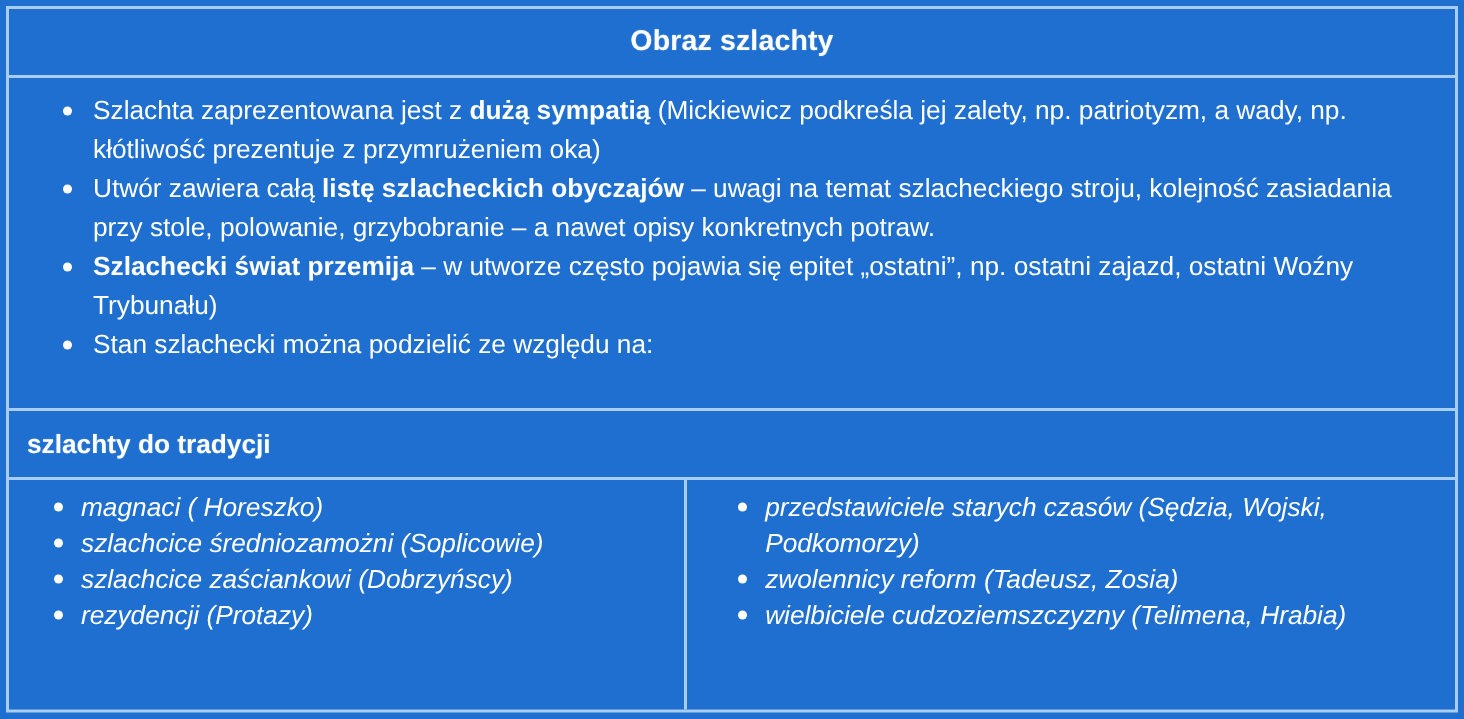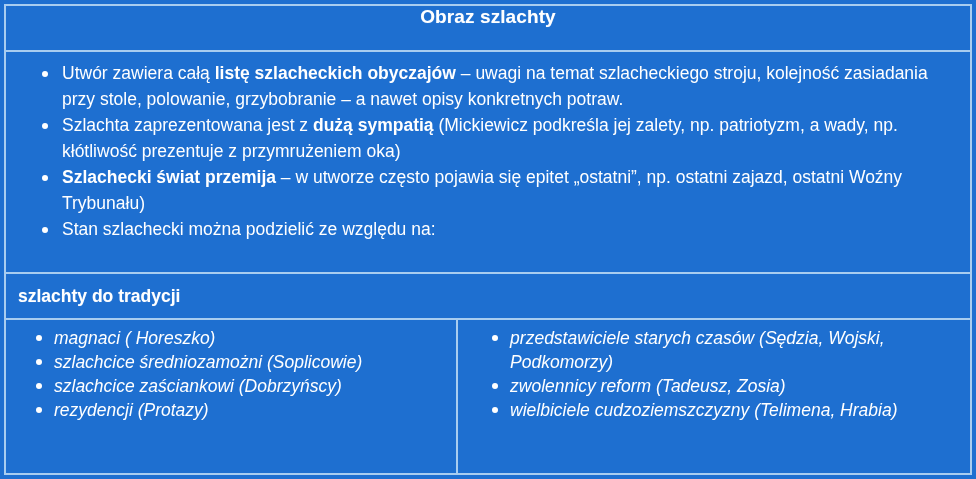--- a/index.html
+++ b/index.html
@@ -35,21 +35,21 @@
     display: flex;
     flex-direction: column;
   }
 
   
   .title-row {
     height: 46px;
     box-sizing: border-box;
     border-bottom: 2px solid #a8cdf0;
     display: flex;
-    align-items: flex-start;
+    align-items: center;
     justify-content: center;
     flex: 0 0 auto;
   }
   .title-text {
     color: #ffffff;
     font-size: 19px;
     font-weight: bold;
     letter-spacing: 0.1px;
     text-shadow: 0 0 1px rgba(255,255,255,0.35);
   }
@@ -156,22 +156,22 @@
 
 <div class="slide">
   <div class="table">
 
     <div class="title-row">
       <div class="title-text">Obraz szlachty</div>
     </div>
 
     <div class="bullets-row">
       <ul class="bl">
+        <li><span>Szlachta zaprezentowana jest z </span><b>dużą sympatią</b><span> (Mickiewicz podkreśla jej zalety, np. patriotyzm, a wady, np. kłótliwość prezentuje z przymrużeniem oka)</span></li>
         <li><span>Utwór zawiera całą </span><b>listę szlacheckich obyczajów</b><span> – uwagi na temat szlacheckiego stroju, kolejność zasiadania przy stole, polowanie, grzybobranie – a nawet opisy konkretnych potraw.</span></li>
-        <li><span>Szlachta zaprezentowana jest z </span><b>dużą sympatią</b><span> (Mickiewicz podkreśla jej zalety, np. patriotyzm, a wady, np. kłótliwość prezentuje z przymrużeniem oka)</span></li>
         <li><b>Szlachecki świat przemija</b><span> – w utworze często pojawia się epitet  „ostatni”, np. ostatni zajazd, ostatni Woźny Trybunału)</span></li>
         <li><span>Stan szlachecki można podzielić ze względu na:</span></li>
       </ul>
     </div>
 
     <div class="head-row">
       <div class="head-cell right">
         <span class="head-text">szlachty do tradycji</span>
       </div>
     </div>

